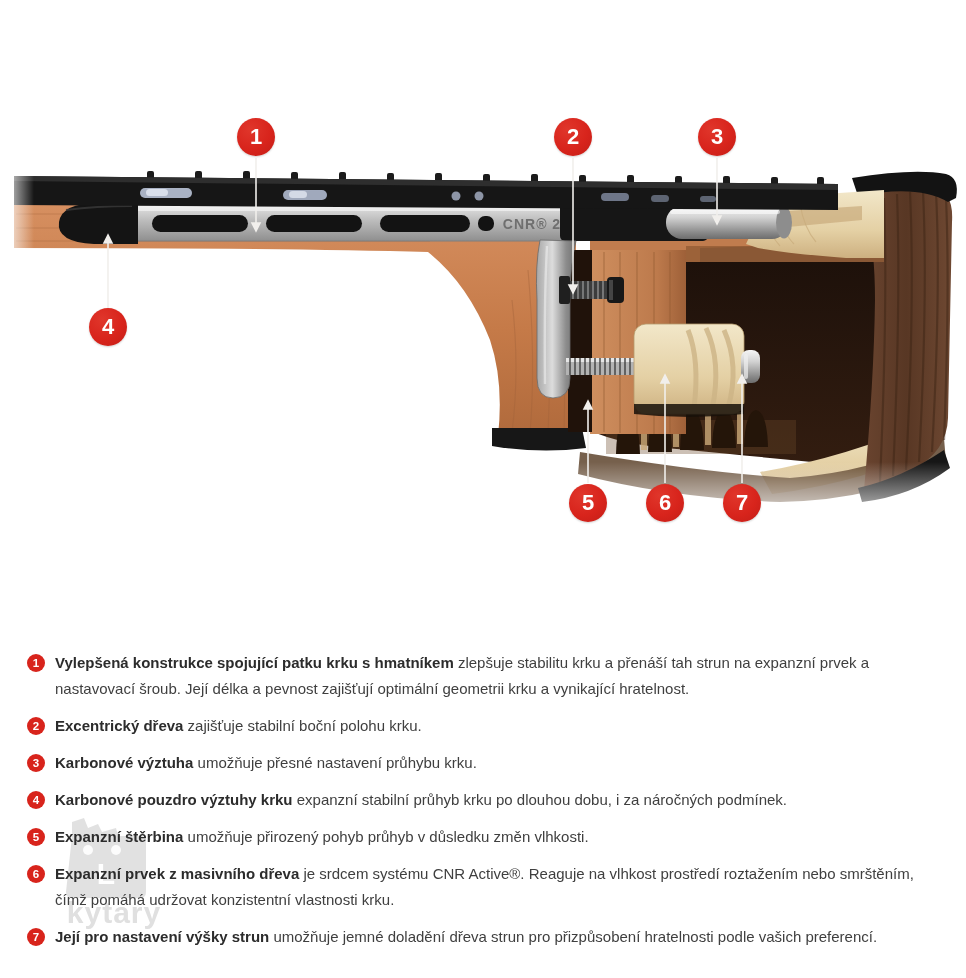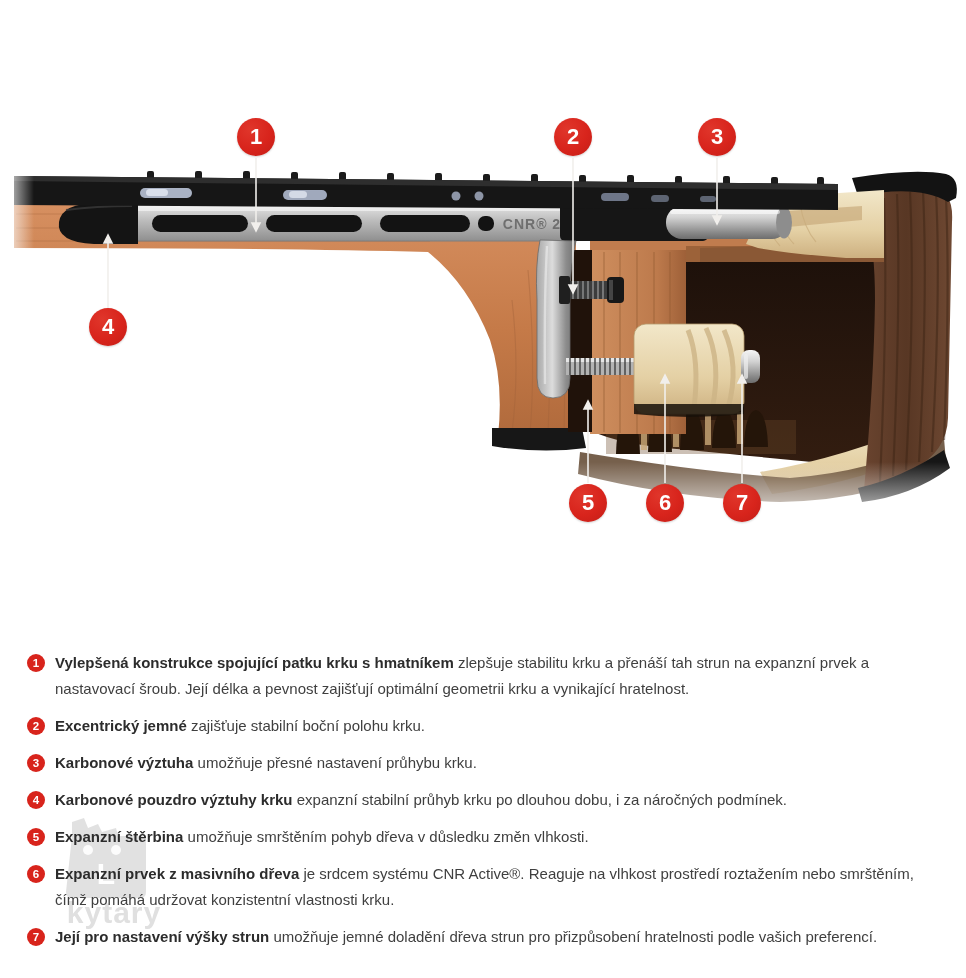--- a/index.html
+++ b/index.html
@@ -310,33 +310,33 @@
     <div class="wm-text">kytary</div>
   </div>
 
   <div class="legend">
     <div class="legend-item">
       <div class="badge">1</div>
       <div class="ltext"><b>Vylepšená konstrukce spojující patku krku s hmatníkem</b><span> zlepšuje stabilitu krku a přenáší tah strun na expanzní prvek a nastavovací šroub. Její délka a pevnost zajišťují optimální geometrii krku a vynikající hratelnost.</span></div>
     </div>
     <div class="legend-item">
       <div class="badge">2</div>
-      <div class="ltext"><b>Excentrický jemné</b><span> zajišťuje stabilní boční polohu krku.</span></div>
+      <div class="ltext"><b>Excentrický dřeva</b><span> zajišťuje stabilní boční polohu krku.</span></div>
     </div>
     <div class="legend-item">
       <div class="badge">3</div>
       <div class="ltext"><b>Karbonové výztuha</b><span> umožňuje přesné nastavení průhybu krku.</span></div>
     </div>
     <div class="legend-item">
       <div class="badge">4</div>
       <div class="ltext"><b>Karbonové pouzdro výztuhy krku</b><span> expanzní stabilní průhyb krku po dlouhou dobu, i za náročných podmínek.</span></div>
     </div>
     <div class="legend-item">
       <div class="badge">5</div>
-      <div class="ltext"><b>Expanzní štěrbina</b><span> umožňuje smrštěním pohyb dřeva v důsledku změn vlhkosti.</span></div>
+      <div class="ltext"><b>Expanzní štěrbina</b><span> umožňuje přirozený pohyb průhyb v důsledku změn vlhkosti.</span></div>
     </div>
     <div class="legend-item">
       <div class="badge">6</div>
       <div class="ltext"><b>Expanzní prvek z masivního dřeva</b><span> je srdcem systému CNR Active®. Reaguje na vlhkost prostředí roztažením nebo smrštěním, čímž pomáhá udržovat konzistentní vlastnosti krku.</span></div>
     </div>
     <div class="legend-item">
       <div class="badge">7</div>
       <div class="ltext"><b>Její pro nastavení výšky strun</b><span> umožňuje jemné doladění dřeva strun pro přizpůsobení hratelnosti podle vašich preferencí.</span></div>
     </div>
   </div>

